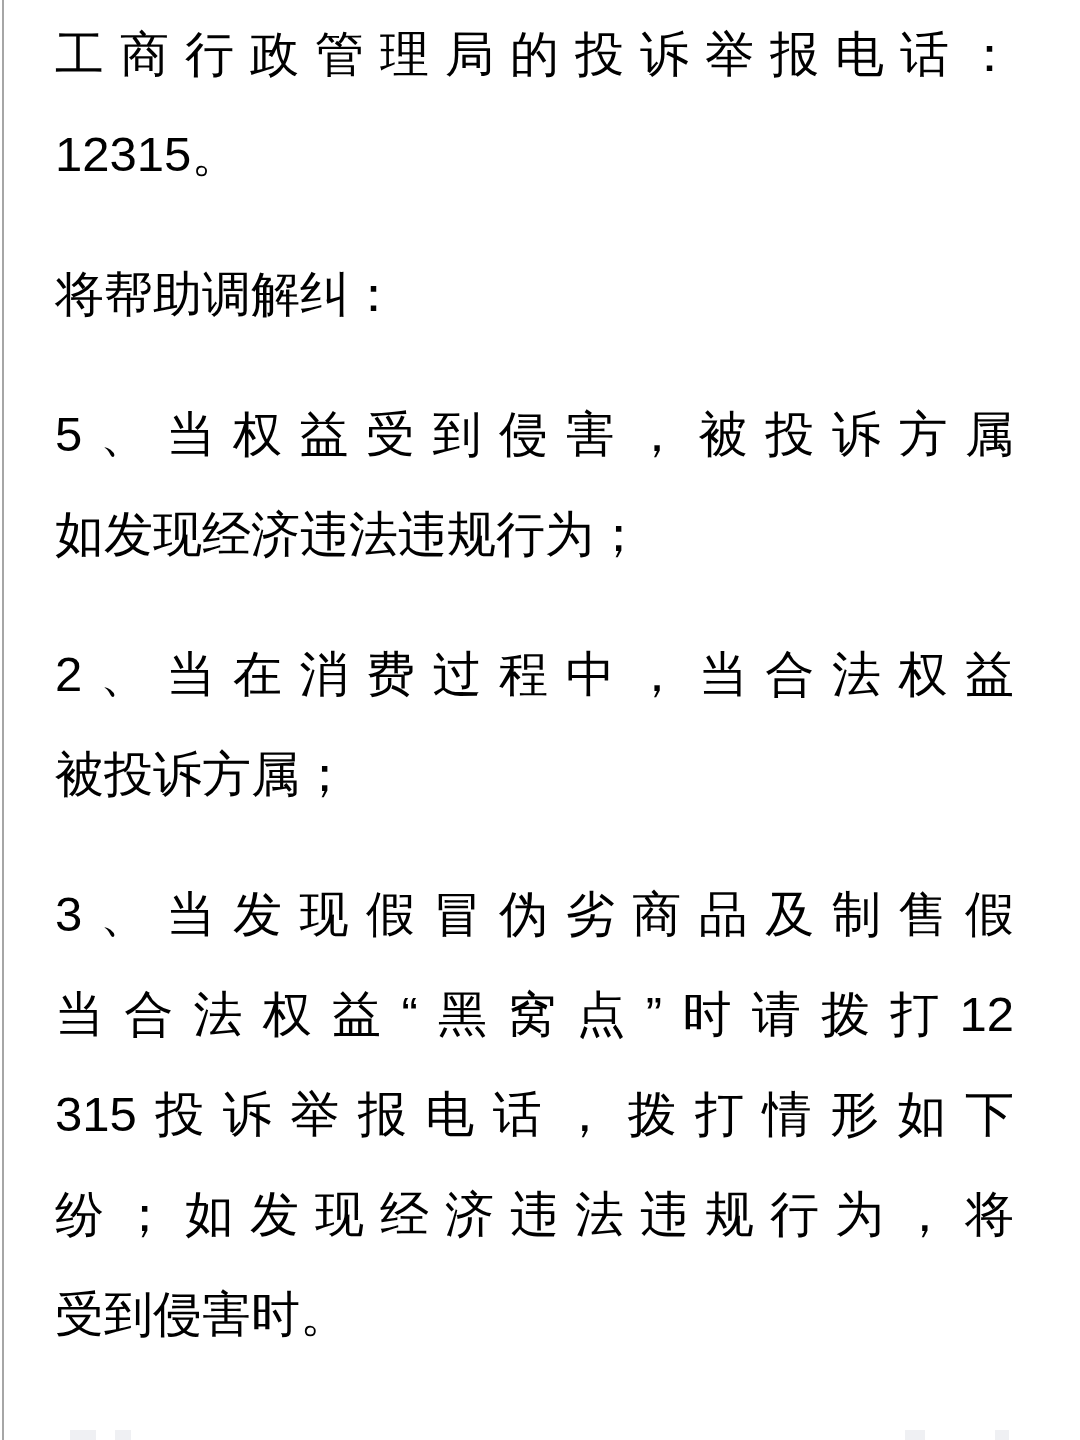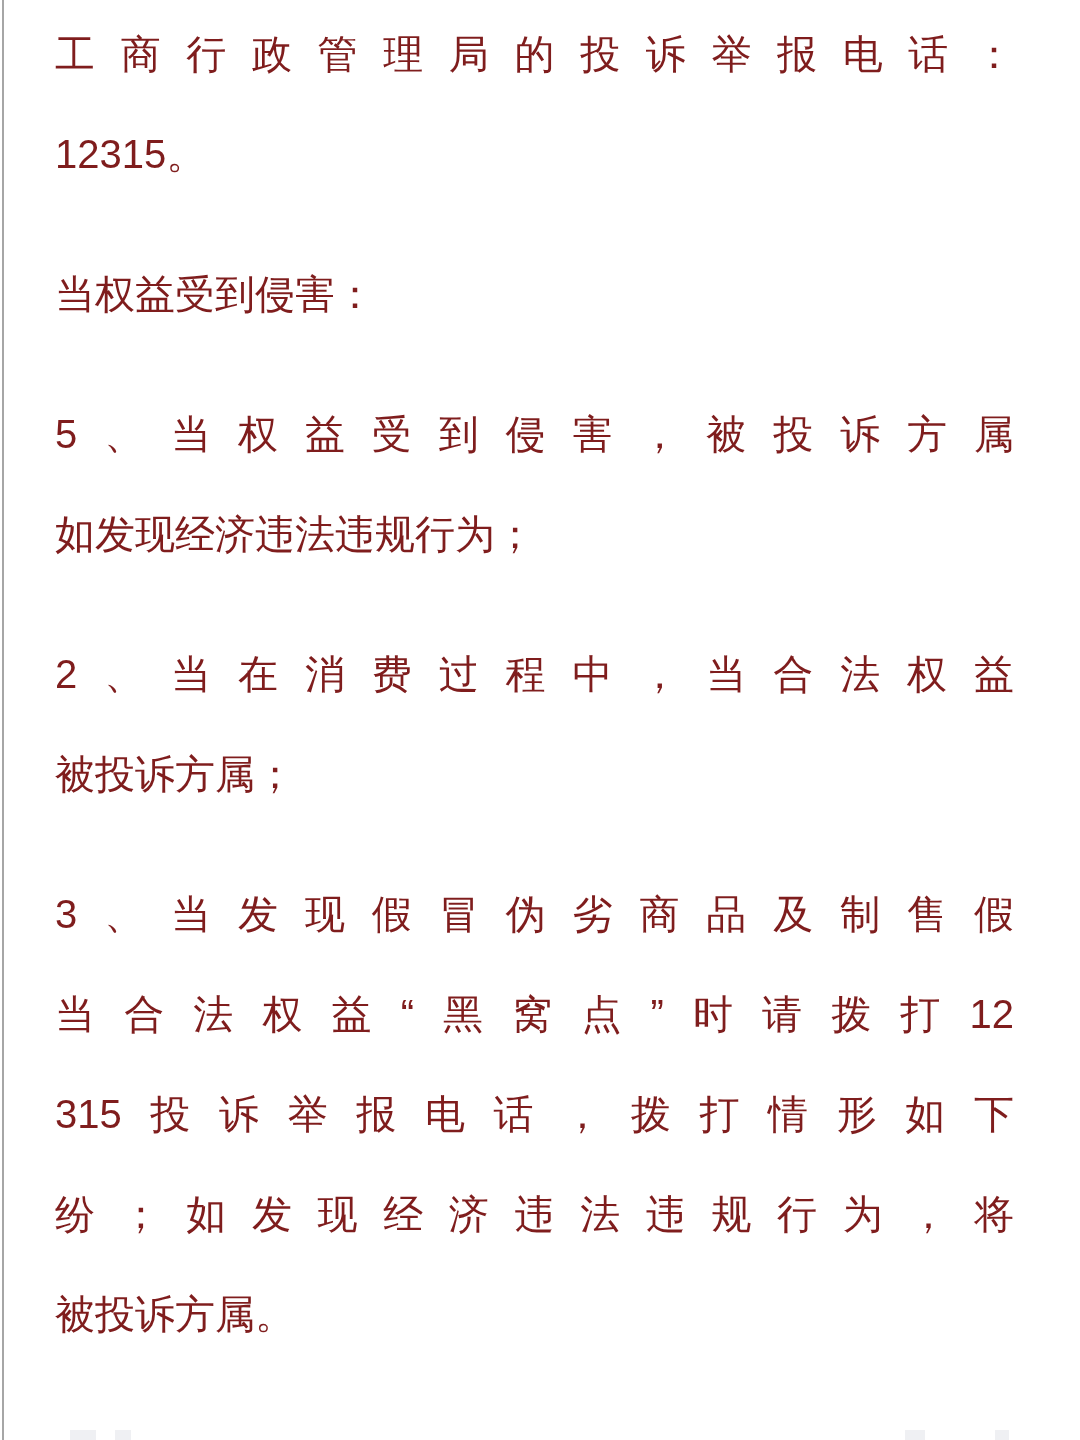--- a/index.html
+++ b/index.html
@@ -22,23 +22,23 @@
     height: 1440px;
     background: #a6a6a6;
   }
   .content {
     position: absolute;
     left: 0;
     top: 0;
     width: 1080px;
     box-sizing: border-box;
     padding: 4px 66px 0 55px;
-    font-size: 40px;
+    font-size: 49px;
     line-height: 100px;
-    color: #7f1d1d;
+    color: #000000;
     letter-spacing: 0;
   }
   .para {
     margin: 0 0 40px 0;
   }
   .ln {
     display: block;
     text-align: justify;
     text-align-last: left;
     white-space: nowrap;
@@ -66,39 +66,39 @@
 <div class="edge-line"></div>
 
 <div class="content">
 
   <p class="para">
     <span class="ln j">工商行政管理局的投诉举报电话：</span>
     <span class="ln">12315。</span>
   </p>
 
   <p class="para">
-    <span class="ln">当权益受到侵害：</span>
+    <span class="ln">将帮助调解纠：</span>
   </p>
 
   <p class="para">
     <span class="ln j">5、当权益受到侵害，被投诉方属</span>
     <span class="ln">如发现经济违法违规行为；</span>
   </p>
 
   <p class="para">
     <span class="ln j">2、当在消费过程中，当合法权益</span>
     <span class="ln">被投诉方属；</span>
   </p>
 
   <p class="para">
     <span class="ln j">3、当发现假冒伪劣商品及制售假</span>
     <span class="ln j">当合法权益“黑窝点”时请拨打12</span>
     <span class="ln j">315投诉举报电话，拨打情形如下</span>
     <span class="ln j">纷；如发现经济违法违规行为，将</span>
-    <span class="ln">被投诉方属。</span>
+    <span class="ln">受到侵害时。</span>
   </p>
 
 </div>
 
 <div class="cutoff-mark cm-1"></div>
 <div class="cutoff-mark cm-2"></div>
 <div class="cutoff-mark cm-3"></div>
 <div class="cutoff-mark cm-4"></div>
 
 </body></html>

